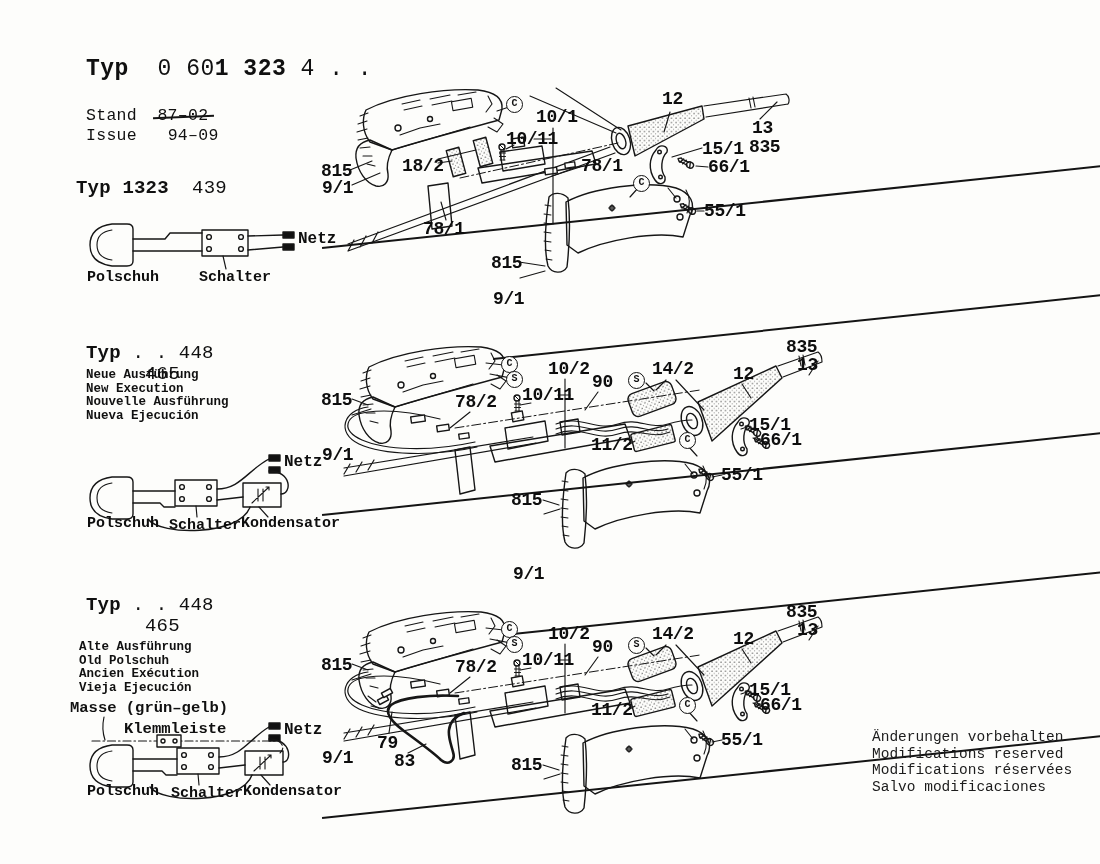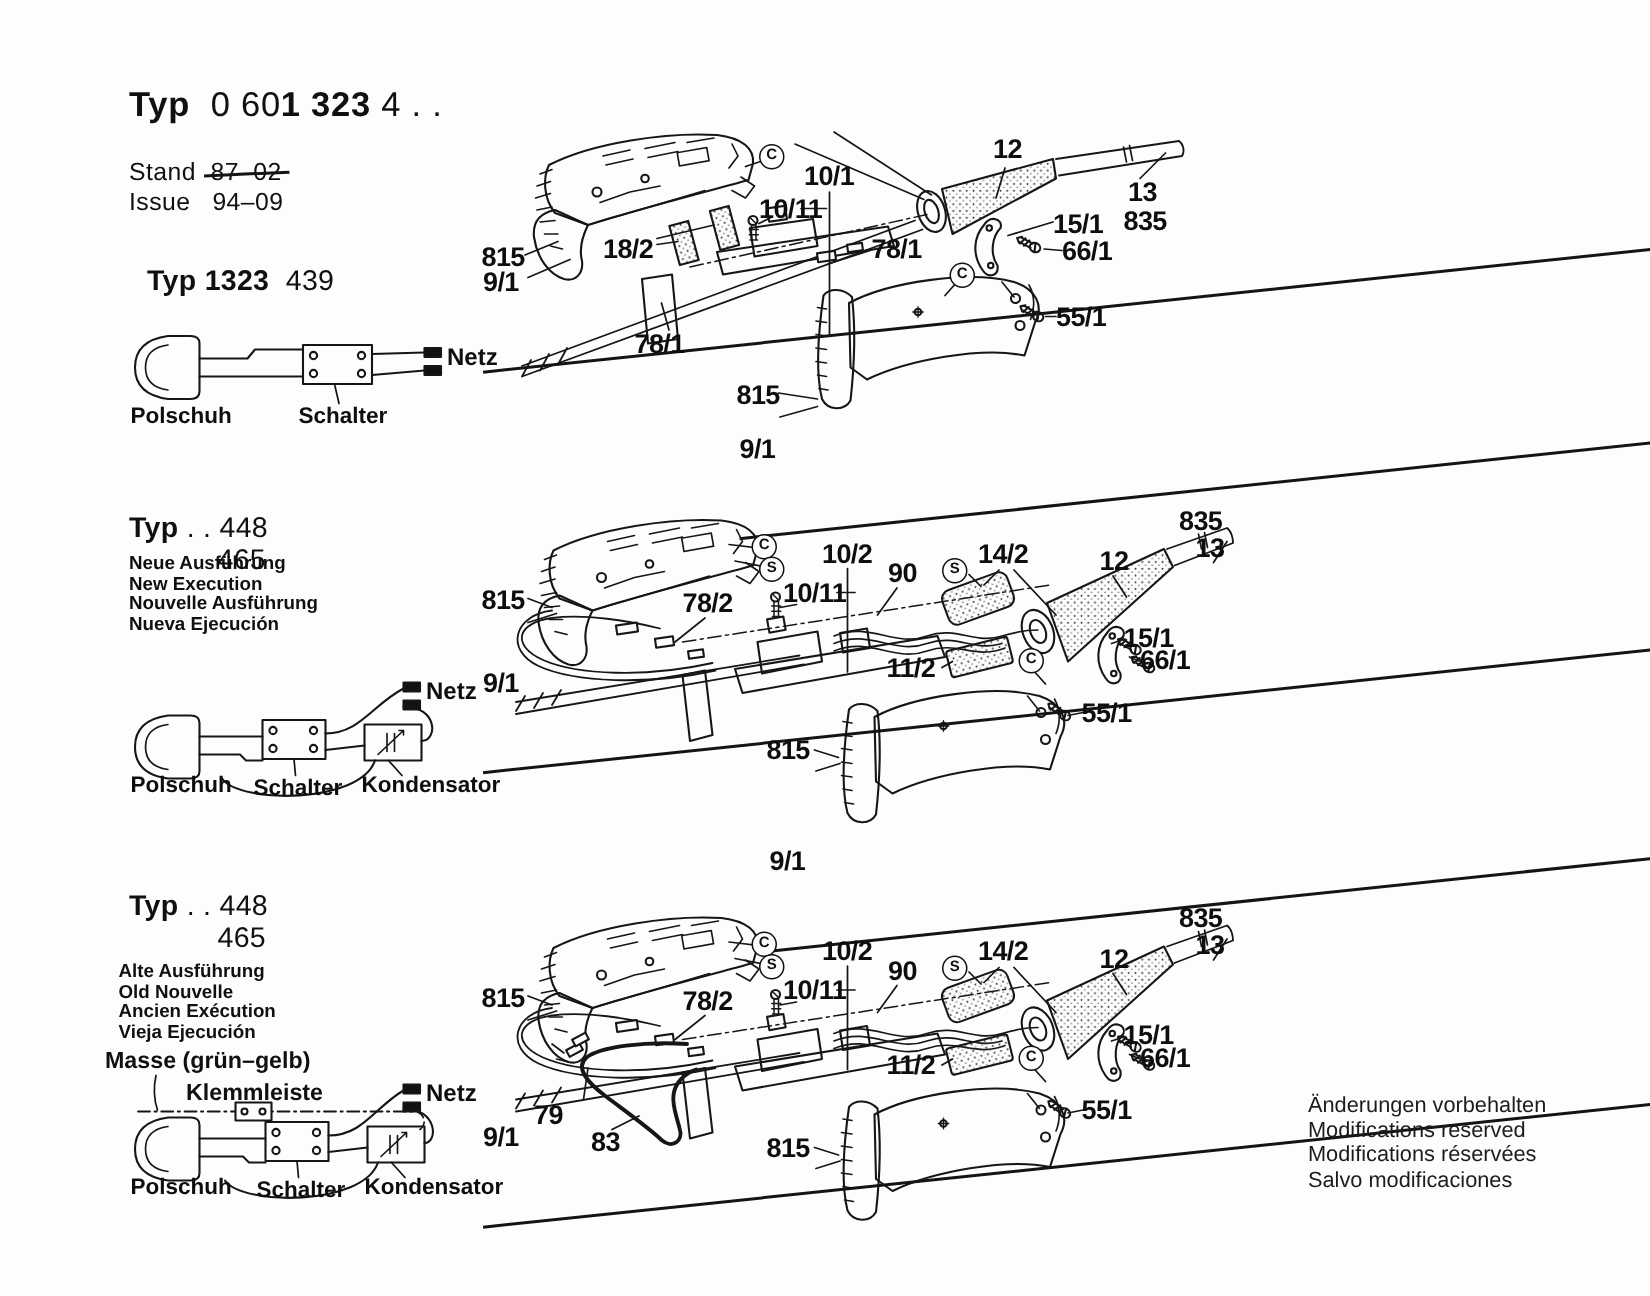--- a/index.html
+++ b/index.html
@@ -1,17 +1,17 @@
 <!DOCTYPE html>
 <html><head>
 <meta charset="utf-8">
 <style>
   html,body{margin:0;padding:0;background:#ffffff;}
   #sheet{position:relative;width:1100px;height:864px;background:#fdfdfb;overflow:hidden;
-         font-family:Liberation Sans, sans-serif;color:#101010;}
+         font-family:Liberation Mono, monospace;color:#101010;}
   svg.art{position:absolute;left:0;top:0;width:1100px;height:864px;}
   .lbl{position:absolute;font-weight:bold;font-size:18px;line-height:19px;letter-spacing:-0.4px;white-space:nowrap;color:#0e0e0e;}
   .wir{position:absolute;font-weight:bold;font-size:15px;line-height:16px;white-space:nowrap;color:#0e0e0e;}
   .netz{font-size:16px;}
   .circ{position:absolute;width:15px;height:15px;border:1.7px solid #111;border-radius:50%;
         font-size:10px;line-height:14px;font-weight:bold;text-align:center;color:#111;background:#fdfdfb;}
   .struck{position:relative;}
   .struck::after{content:"";position:absolute;left:-3px;right:-9px;top:52%;border-top:2.3px solid #141414;transform:rotate(-6deg);}
   .struckflat::after{content:"";position:absolute;left:-4px;right:-6px;top:50%;border-top:2.4px solid #141414;transform:rotate(-2.5deg);}
   .struckflat{position:relative;}
@@ -228,21 +228,21 @@
 </div>
 <div class="meta" style="left:86px;top:106px">
   <span>Stand</span>&nbsp;
   <span class="struckflat">87–02</span>
 </div>
 <div class="meta" style="left:86px;top:126px">
   <span>Issue</span>&nbsp;&nbsp;
   <span>94–09</span>
 </div>
 
-<div class="typhdr" style="left:98px;top:177px">
+<div class="typhdr" style="left:76px;top:177px">
   <b>Typ 1323</b>&nbsp;
   <span>439</span>
 </div>
 
 <div class="typhdr" style="left:86px;top:342px">
   <b>Typ</b>
   <span>. .</span>
   <span>448</span>
 </div>
 <div class="typhdr" style="left:145px;top:363px">465</div>
@@ -254,21 +254,21 @@
 </div>
 
 <div class="typhdr" style="left:86px;top:594px">
   <b>Typ</b>
   <span>. .</span>
   <span>448</span>
 </div>
 <div class="typhdr" style="left:145px;top:615px">465</div>
 <div class="exec" style="left:79px;top:641px">
   <div>Alte Ausführung</div>
-  <div>Old Nouvelle</div>
+  <div>Old Polschuh</div>
   <div>Ancien Exécution</div>
   <div>Vieja Ejecución</div>
 </div>
 <div class="masse" style="left:70px;top:699px">Masse (grün–gelb)</div>
 <div class="masse" style="left:124px;top:720px">Klemmleiste</div>
 
 <div class="wir netz" style="left:298px;top:231px">Netz</div>
 <div class="wir" style="left:87px;top:270px">Polschuh</div>
 <div class="wir" style="left:199px;top:270px">Schalter</div>
 
@@ -328,21 +328,21 @@
 <div class="lbl" style="left:652px;top:625px">14/2</div>
 <div class="lbl" style="left:733px;top:630px">12</div>
 <div class="lbl" style="left:786px;top:603px">835</div>
 <div class="lbl" style="left:797px;top:621px">13</div>
 <div class="lbl" style="left:522px;top:651px">10/11</div>
 <div class="lbl" style="left:455px;top:658px">78/2</div>
 <div class="lbl" style="left:749px;top:681px">15/1</div>
 <div class="lbl" style="left:760px;top:696px">66/1</div>
 <div class="lbl" style="left:591px;top:701px">11/2</div>
 <div class="lbl" style="left:721px;top:731px">55/1</div>
-<div class="lbl" style="left:356px;top:734px">79</div>
+<div class="lbl" style="left:377px;top:734px">79</div>
 <div class="lbl" style="left:394px;top:752px">83</div>
 <div class="lbl" style="left:511px;top:756px">815</div>
 
 <div class="circ" style="left:501px;top:621px">C</div>
 <div class="circ" style="left:506px;top:636px">S</div>
 <div class="circ" style="left:628px;top:637px">S</div>
 <div class="circ" style="left:679px;top:697px">C</div>
 
 <div class="footer">
   <div>Änderungen vorbehalten</div>

